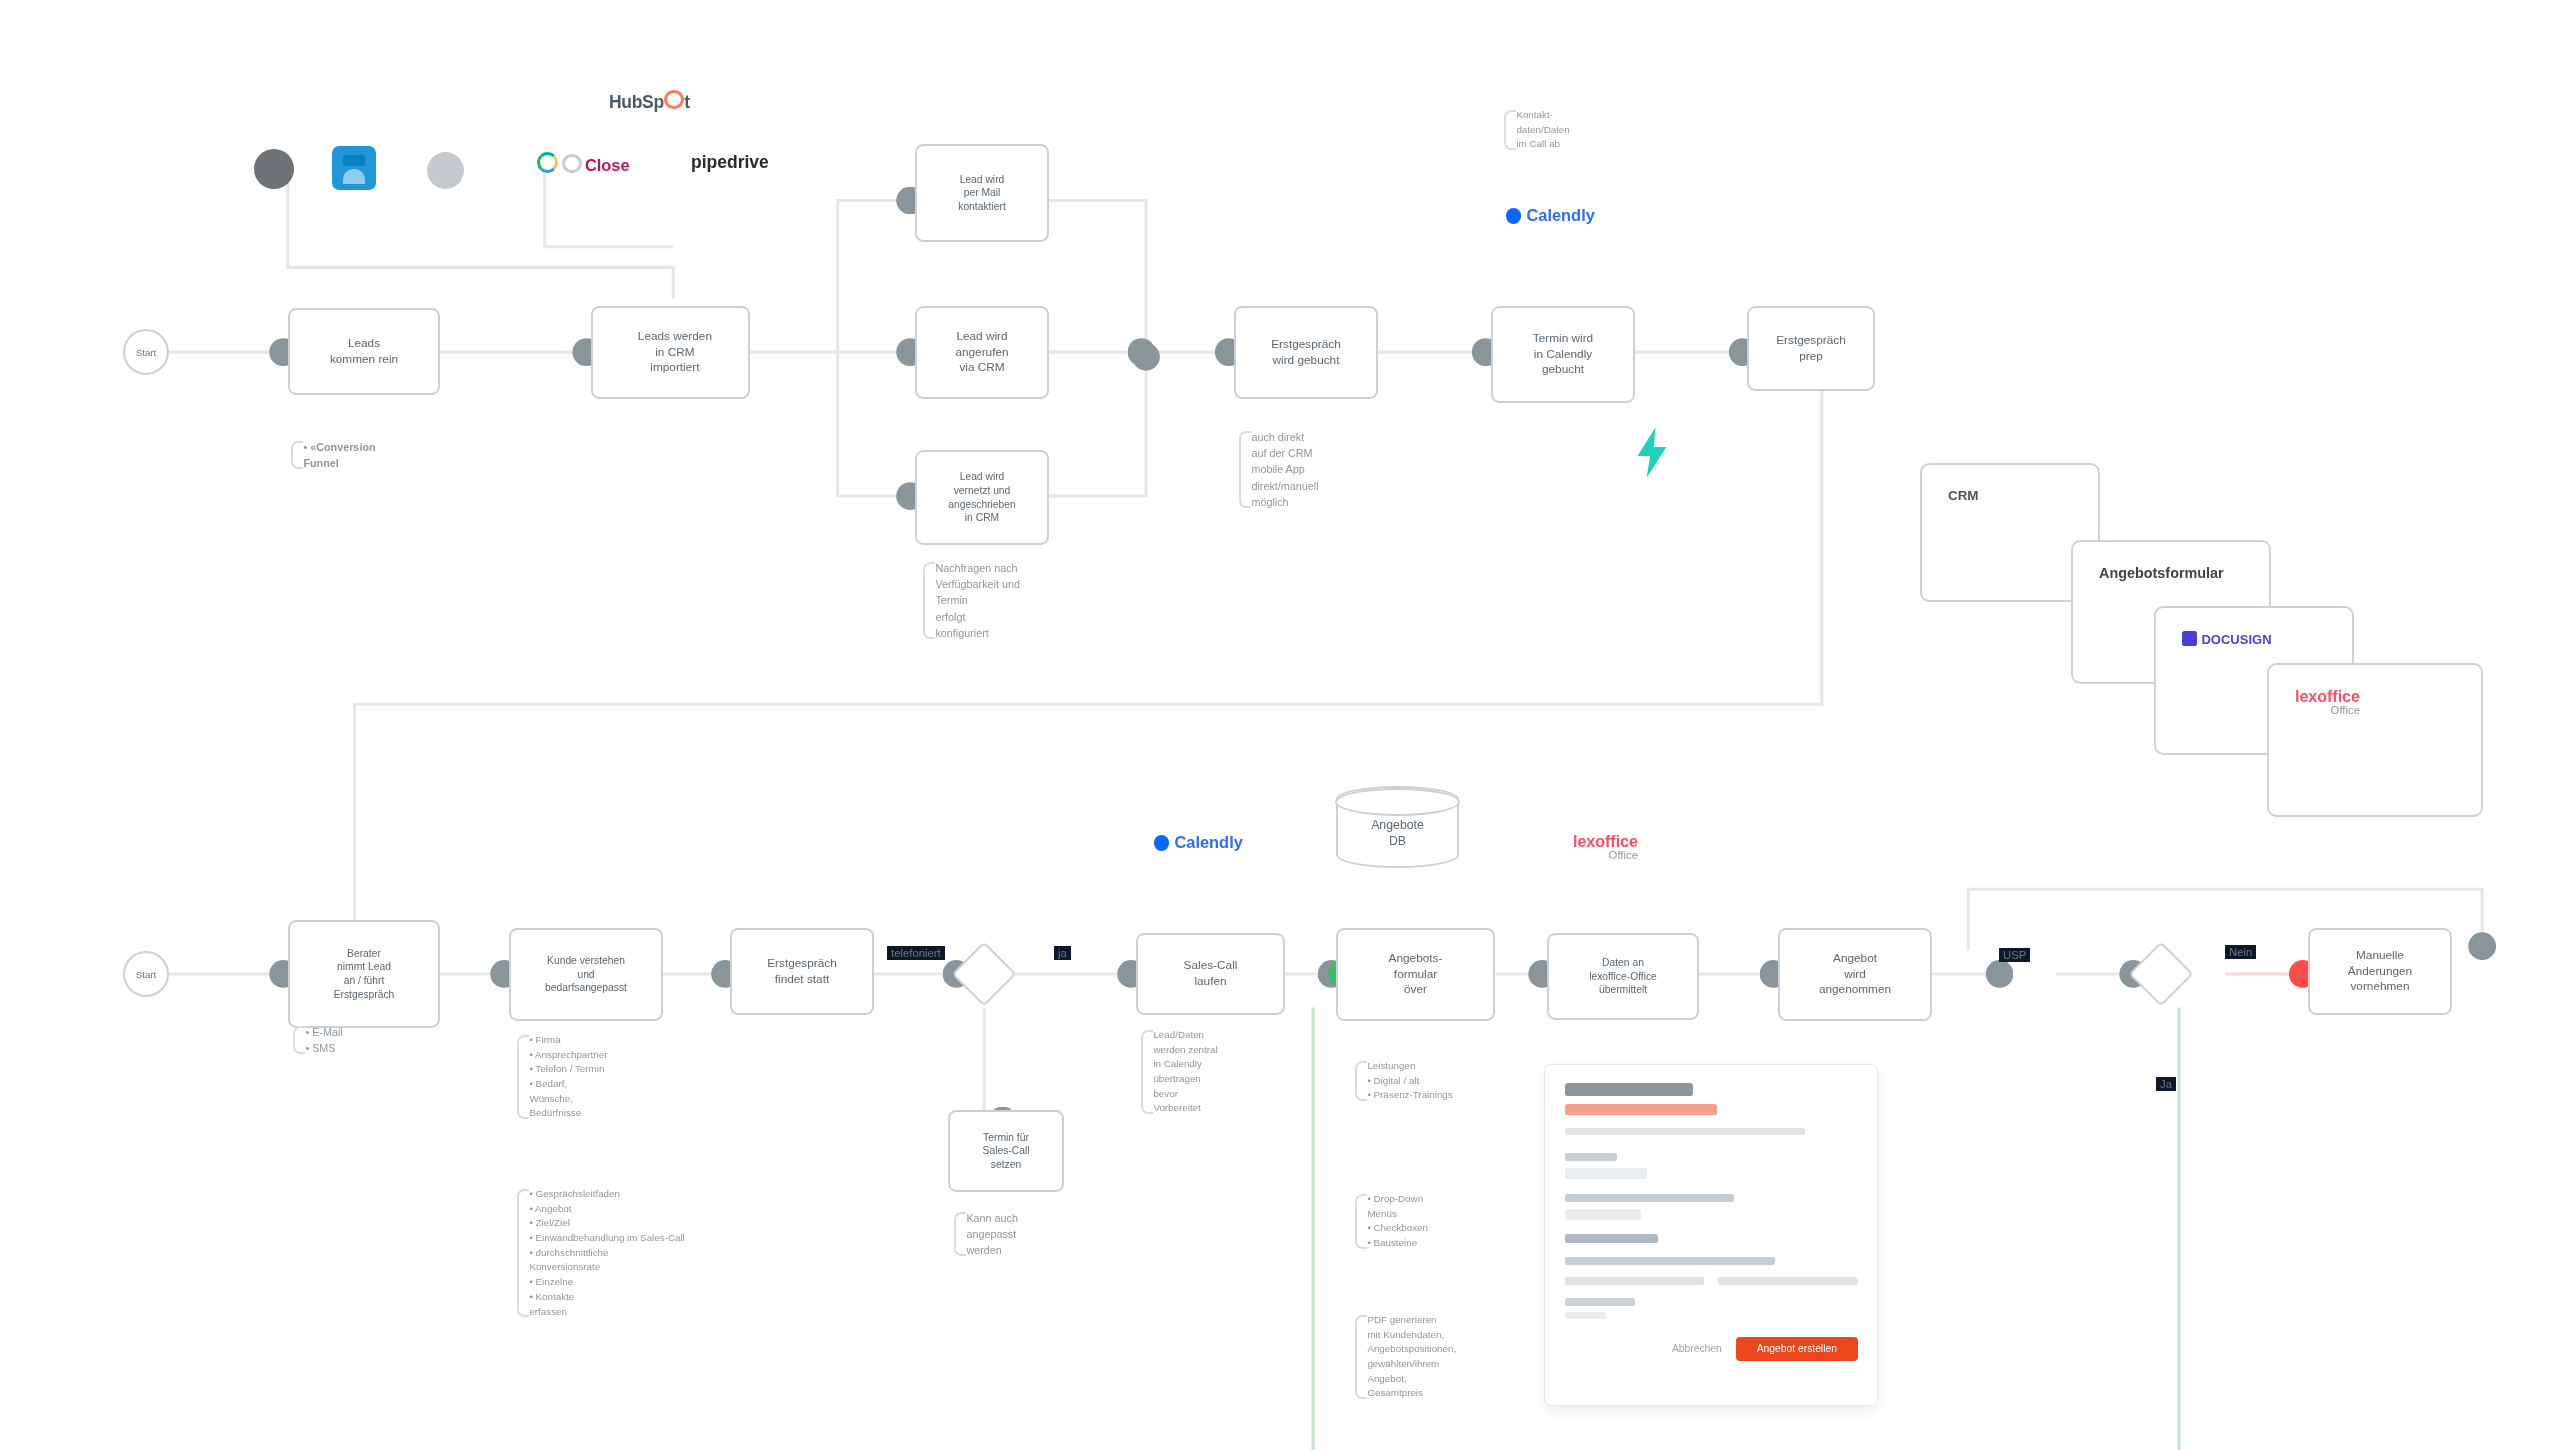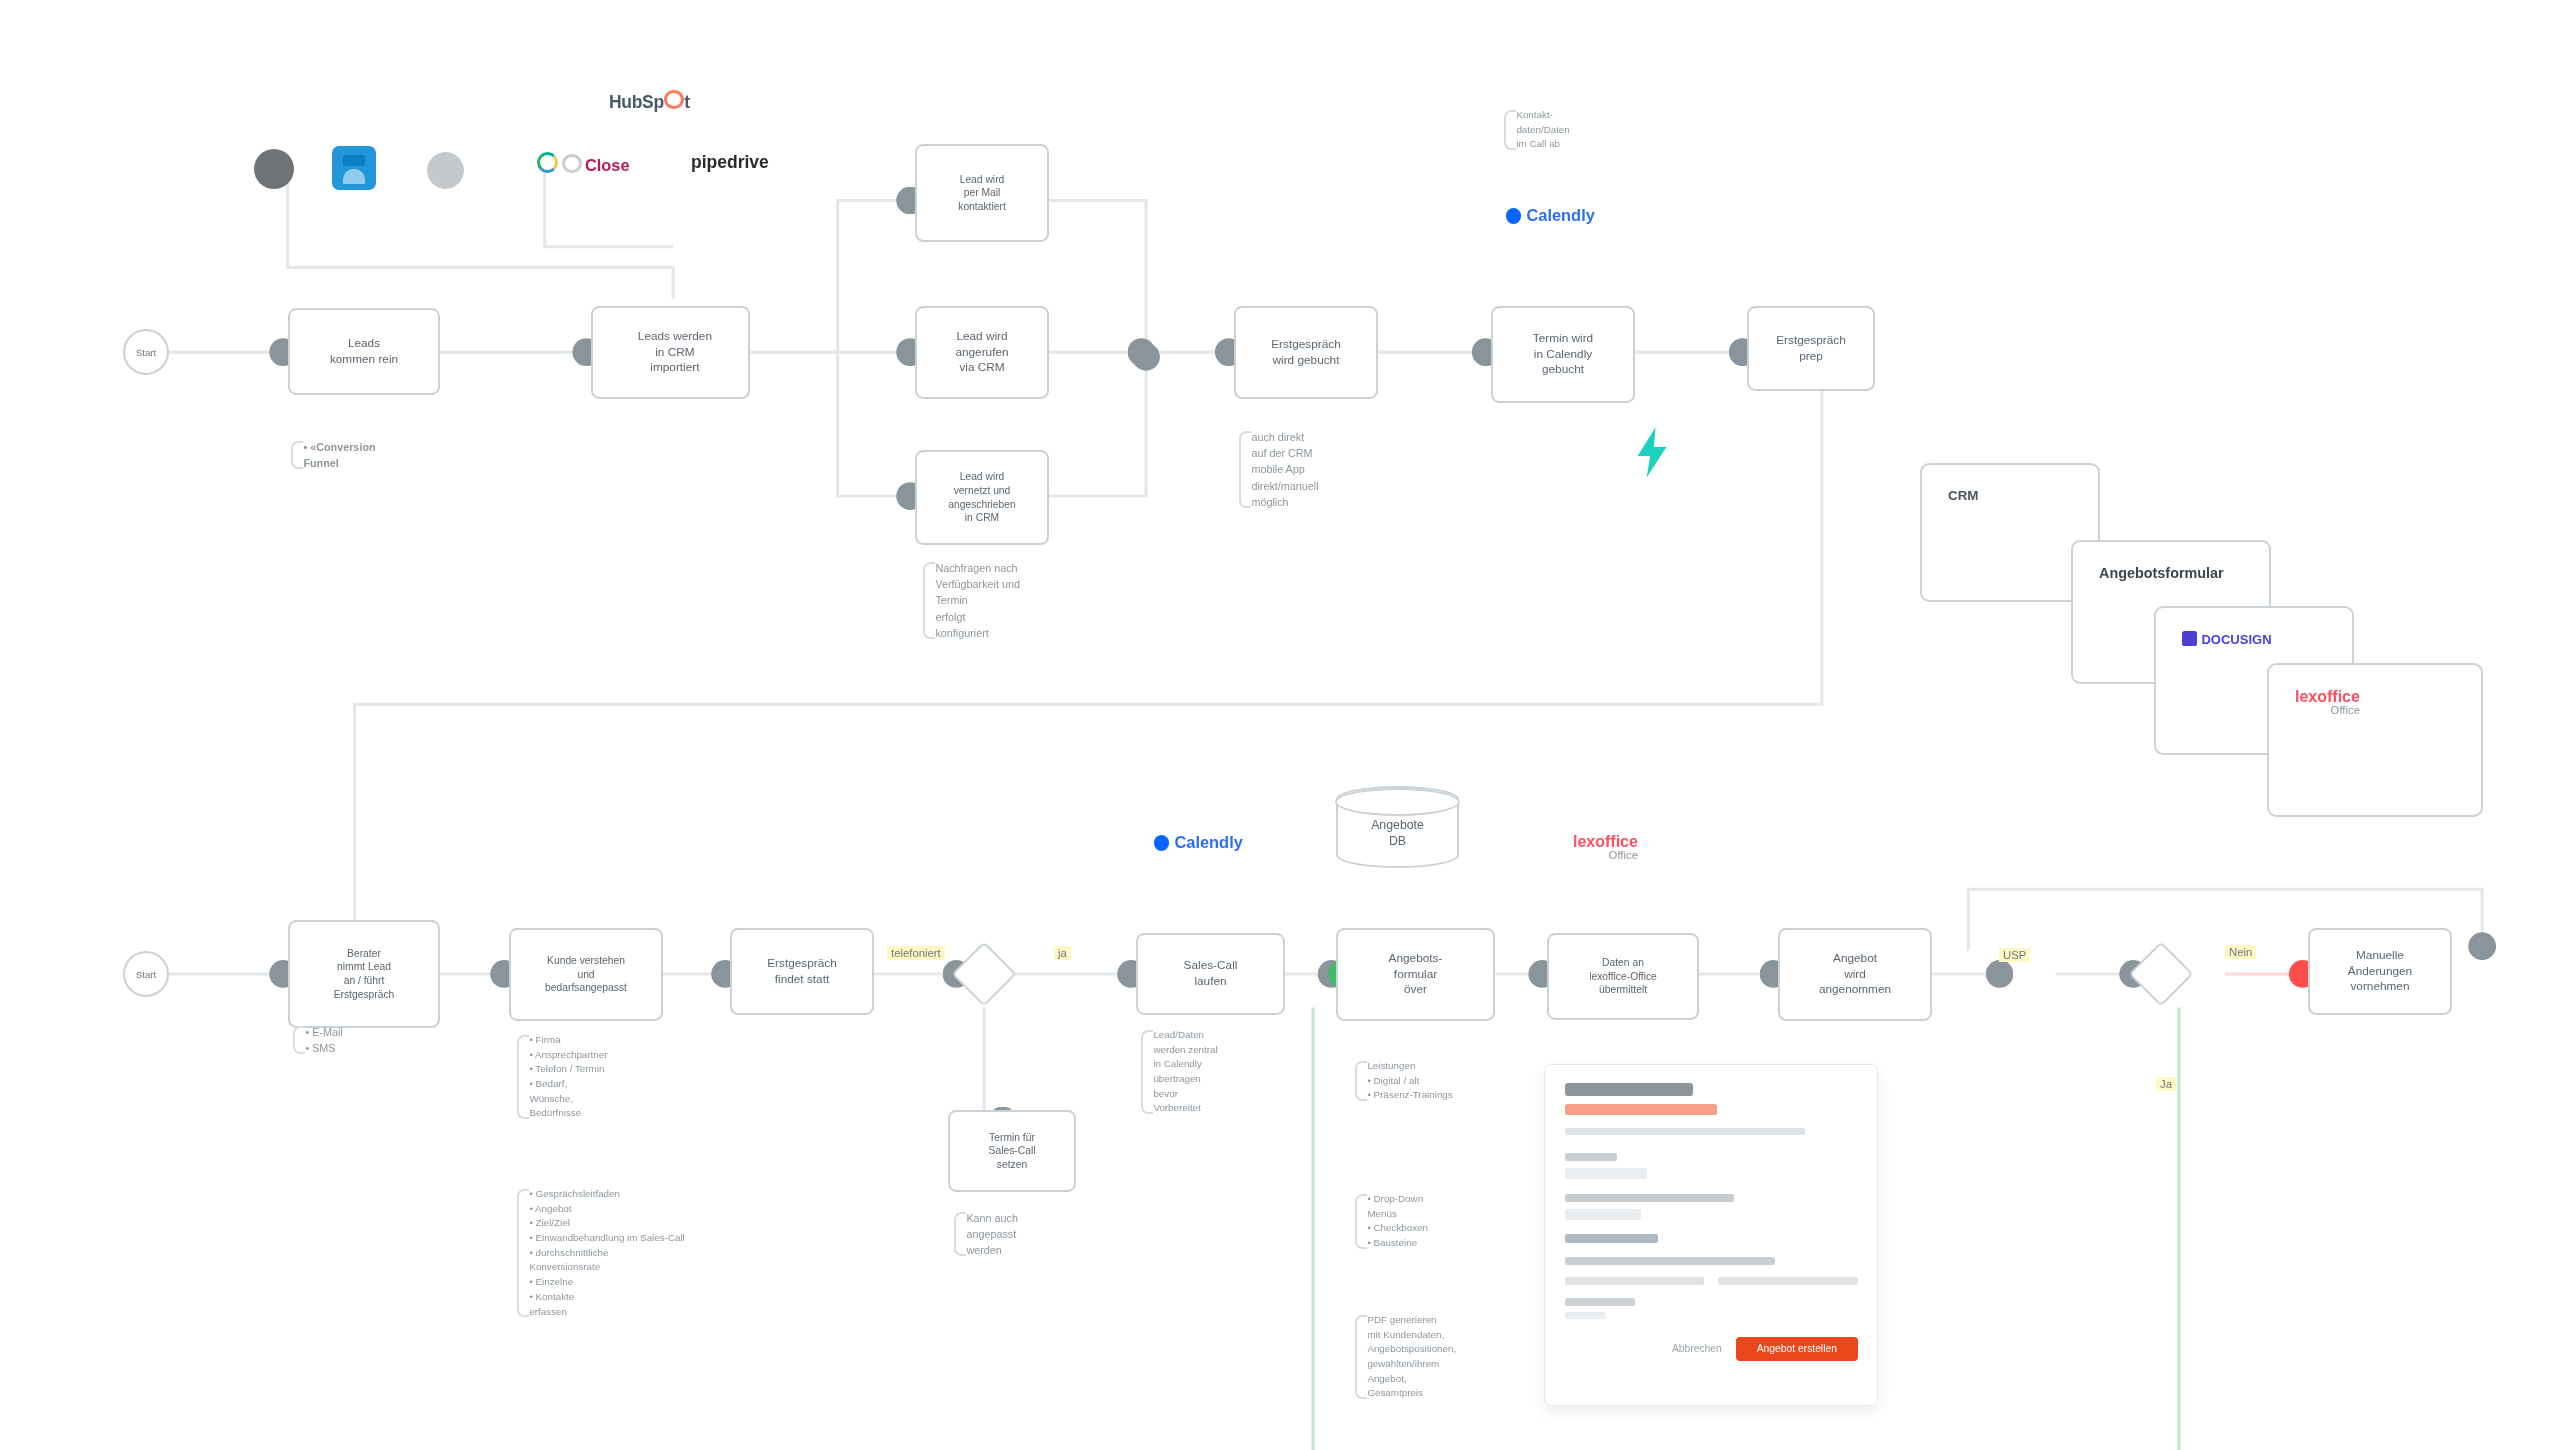--- a/index.html
+++ b/index.html
@@ -16,21 +16,21 @@
          font-size:9.8px;color:#6c7880;filter:blur(0.6px);}
   .diamond{position:absolute;box-sizing:border-box;border:2.6px solid #c9d1d6;background:#fff;
            transform:rotate(45deg);border-radius:5.1px;filter:blur(0.5px);}
   .db{position:absolute;box-sizing:border-box;background:#fff;border:2.6px solid #c9d1d6;
       border-radius:50% / 16%;display:flex;align-items:center;justify-content:center;
       text-align:center;font-size:12.3px;color:#5a6670;line-height:1.3;filter:blur(0.5px);}
   .db::before{content:"";position:absolute;left:-2.6px;right:-2.6px;top:0;height:28px;
       border:2.6px solid #c9d1d6;border-radius:50%;box-sizing:border-box;background:#fff;}
   .db span{position:relative;z-index:2;padding-top:13.4px;}
 
-  .edgelabel{position:absolute;font-size:11.3px;color:#6c7880;background:#fef9c3;
+  .edgelabel{position:absolute;font-size:11.3px;color:#6c7880;background:#0f172a;
              padding:1px 4.1px;filter:blur(0.5px);white-space:nowrap;}
 
   .note{position:absolute;font-size:10.8px;color:#8d979e;line-height:1.5;filter:blur(0.5px);
         white-space:pre-line;padding-left:15.4px;}
   .note::before{content:"";position:absolute;left:3.1px;top:2.1px;bottom:2.1px;width:10.3px;
         border:2.1px solid #d6dcE0;border-right:none;border-radius:7.2px 0 0 7.2px;}
 
   .logo{position:absolute;filter:blur(0.6px);white-space:nowrap;font-weight:bold;}
   .logo-hubspot{font-size:17.5px;color:#48596b;letter-spacing:-0.3px;}
   .logo-hubspot .spr{display:inline-block;width:13.4px;height:13.4px;border-radius:50%;
@@ -261,21 +261,21 @@
 • Kontakte
   erfassen</div>
 
   <div class="node" style="left:730px;top:928px;width:144px;height:87px;white-space:pre-line;">Erstgespräch
 findet statt</div>
 
   <div class="edgelabel" style="left:887px;top:946px;">telefoniert</div>
   <div class="diamond" style="left:961px;top:951px;width:46px;height:46px;"></div>
   <div class="edgelabel" style="left:1054px;top:946px;">ja</div>
 
-  <div class="node" style="left:948px;top:1110px;width:128px;height:82px;white-space:pre-line;font-size:10.3px;">Termin für
+  <div class="node" style="left:948px;top:1110px;width:116px;height:82px;white-space:pre-line;font-size:10.3px;">Termin für
 Sales-Call
 setzen</div>
   <div class="note" style="left:951px;top:1210px;width:149px;">Kann auch
 angepasst
 werden</div>
 
   <div class="logo logo-calendly" style="left:1154px;top:833px;">
     <span class="dot"></span><span>Calendly</span>
   </div>
   <div class="node" style="left:1136px;top:933px;width:149px;height:82px;white-space:pre-line;">Sales-Call

